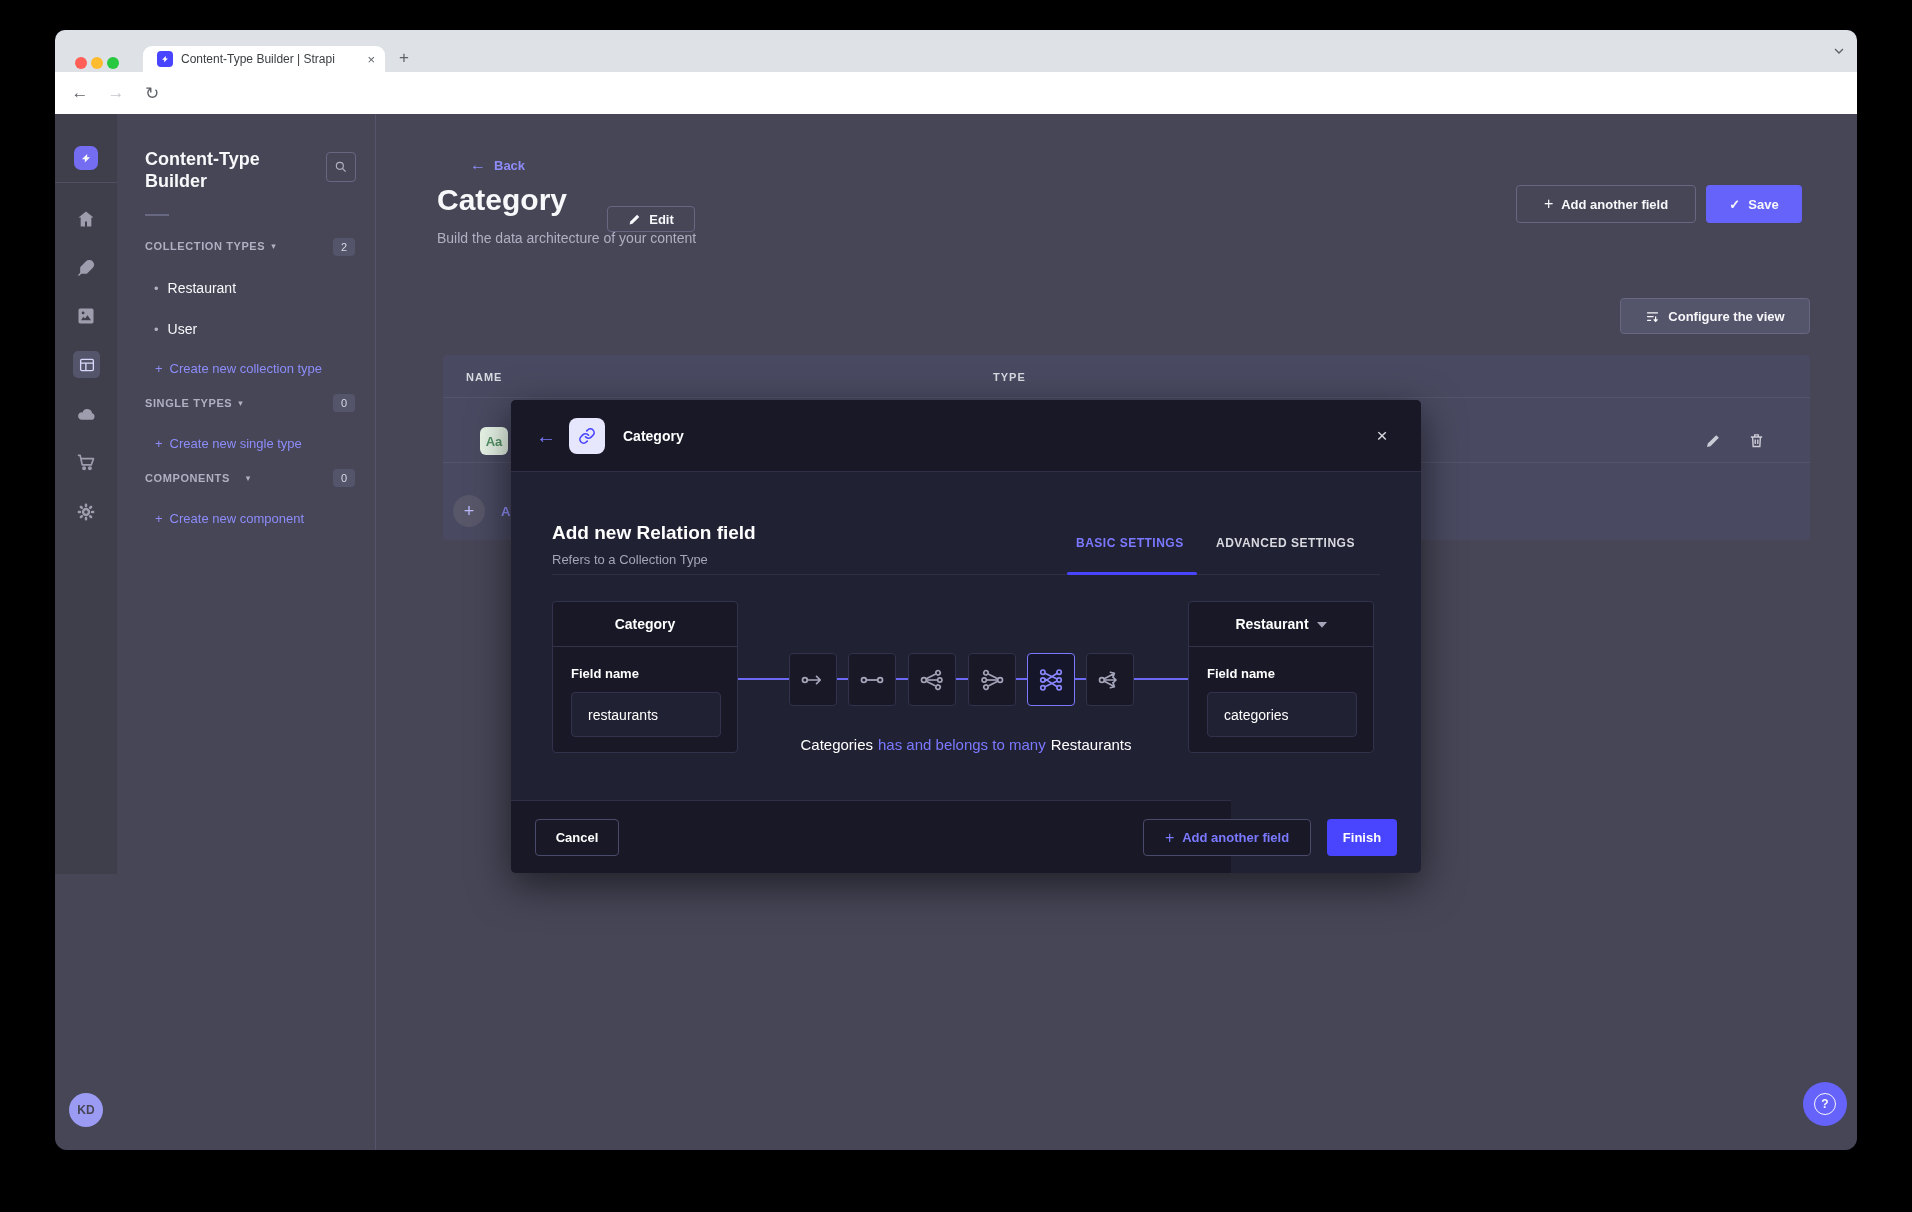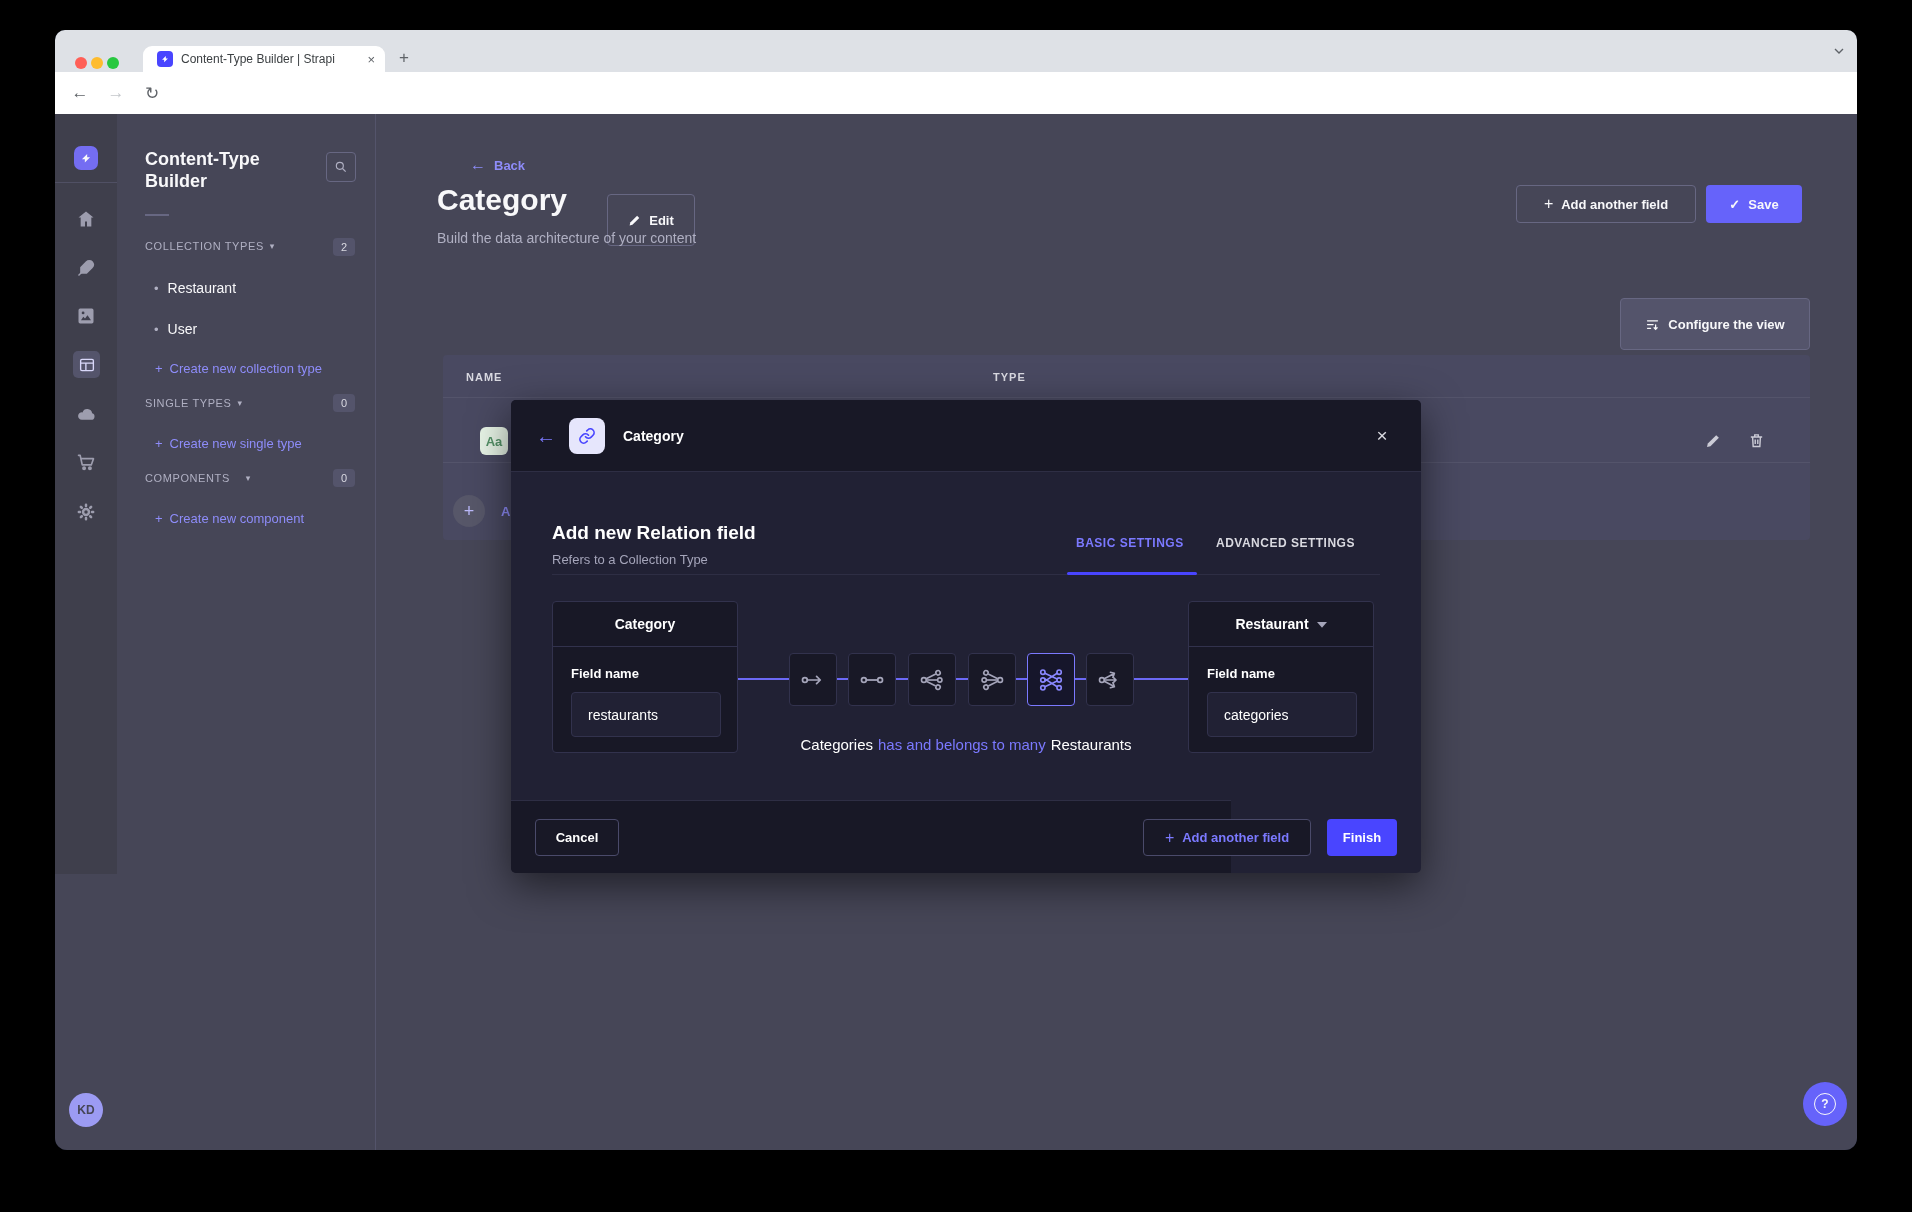--- a/index.html
+++ b/index.html
@@ -18,21 +18,21 @@
   .toolbar { left:0; top:42px; width:100%; height:42px; background:#fff; }
   .navglyph { font-size:17px; color:#5f6368; width:26px; text-align:center; }
   .urlpill { left:121px; top:48px; width:1514px; height:30px; background:#f1f3f4; border-radius:15px; display:flex; align-items:center; padding:0 14px; }
   .urltext { font-size:13px; color:#202124; margin-left:10px; white-space:nowrap; }
 
   
   .page { left:0; top:84px; width:1802px; height:1036px; background:#212134; }
   .rail { left:0; top:84px; width:62px; height:760px; background:#181826; }
   .railicon { left:21px; width:20px; height:20px; color:#8e8ea0; }
   .subnav { left:62px; top:84px; width:259px; height:1036px; background:#212134; border-right:1px solid #32324d; }
-  .sectionlabel { font-size:11px; font-weight:normal; letter-spacing:0.6px; color:#a5a5ba; }
+  .sectionlabel { font-size:11px; font-weight:bold; letter-spacing:0.6px; color:#a5a5ba; }
   .countbadge { width:22px; height:18px; background:#32324d; border-radius:4px; color:#d9d9e0; font-size:11px; display:flex; align-items:center; justify-content:center; }
   .navitem { font-size:14px; color:#ffffff; }
   .createlink { font-size:13px; color:#7b79ff; display:flex; align-items:center; gap:7px; }
   .bullet { color:#a5a5ba; font-size:13px; }
 
   .btn { border-radius:4px; display:flex; align-items:center; justify-content:center; font-size:13px; font-weight:bold; color:#fff; gap:8px; }
   .btn-tert { background:#212134; border:1px solid #4a4a6a; }
   .btn-primary { background:#4945ff; }
 
   .panel { left:388px; top:325px; width:1367px; height:185px; background:#252540; border-radius:4px; }
@@ -227,39 +227,39 @@
     </div>
   </div>
 
   <div class="abs flex" style="left:415px;top:126px;gap:8px;color:#7b79ff;font-size:13px;font-weight:bold">
     <span style="font-size:16px;font-weight:normal">←</span>
     <span>Back</span>
   </div>
 
   <div class="abs" style="left:382px;top:153px;font-size:30px;font-weight:bold;color:#fff">Category</div>
 
-  <div class="abs btn btn-tert" style="left:552px;top:164px;width:88px;height:52px">
+  <div class="abs btn btn-tert" style="left:552px;top:176px;width:88px;height:26px">
     <svg width="13" height="13" viewBox="0 0 24 24" fill="#fff">
         <path d="M16.8 3.2l4 4L8.2 19.8 3 21l1.2-5.2z"></path>
       </svg>
     <span>Edit</span>
   </div>
 
   <div class="abs" style="left:382px;top:200px;font-size:14px;color:#a5a5ba">Build the data architecture of your content</div>
 
   <div class="abs btn btn-tert" style="left:1461px;top:155px;width:180px;height:38px">
     <span style="font-size:16px;font-weight:normal">+</span>
     <span>Add another field</span>
   </div>
   <div class="abs btn btn-primary" style="left:1651px;top:155px;width:96px;height:38px">
     <span style="font-size:13px">✓</span>
     <span>Save</span>
   </div>
 
-  <div class="abs btn" style="left:1565px;top:268px;width:190px;height:52px;background:#32324d;border:1px solid #4a4a6a">
+  <div class="abs btn" style="left:1565px;top:268px;width:190px;height:36px;background:#32324d;border:1px solid #4a4a6a">
     <svg width="15" height="15" viewBox="0 0 24 24" fill="none" stroke="#fff" stroke-width="2" stroke-linecap="round">
         <path d="M4 6h16M4 12h9M4 18h5M17 12.5v7M14.6 17.2L17 19.6l2.4-2.4"></path>
       </svg>
     <span>Configure the view</span>
   </div>
 
   <div class="abs panel">
     <div class="abs colhead" style="left:23px;top:16px">NAME</div>
     <div class="abs colhead" style="left:550px;top:16px">TYPE</div>
     <div class="abs" style="left:0;top:42px;width:100%;height:1px;background:#32324d"></div>

